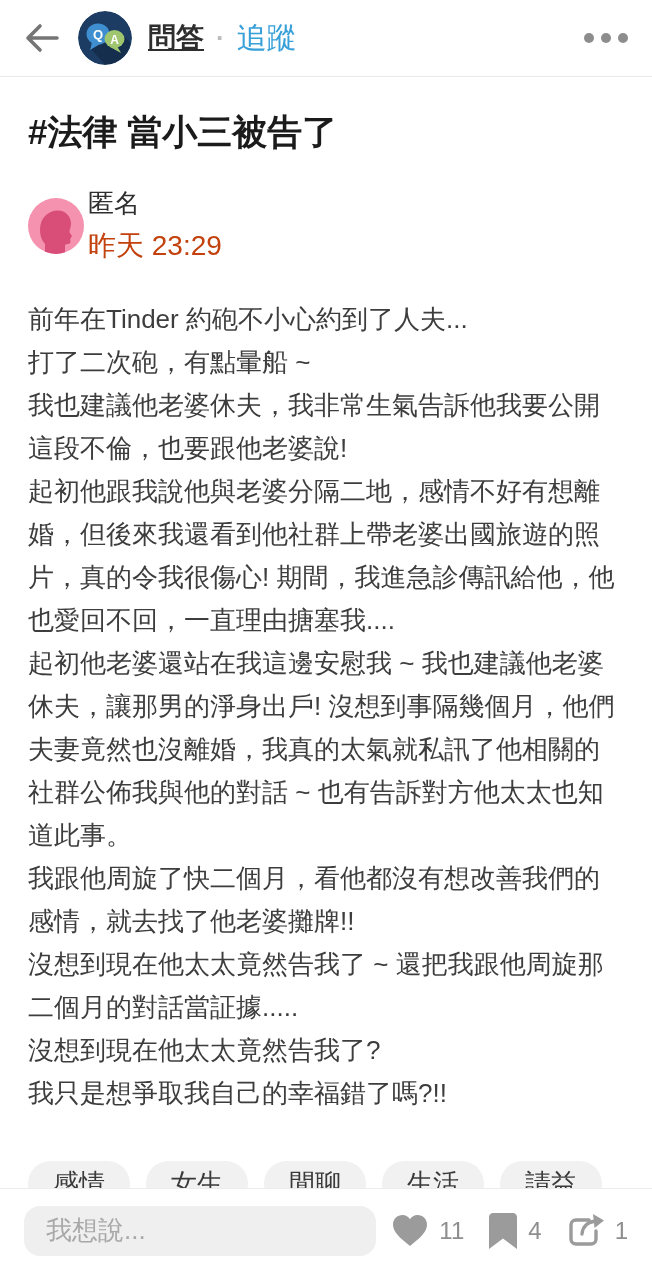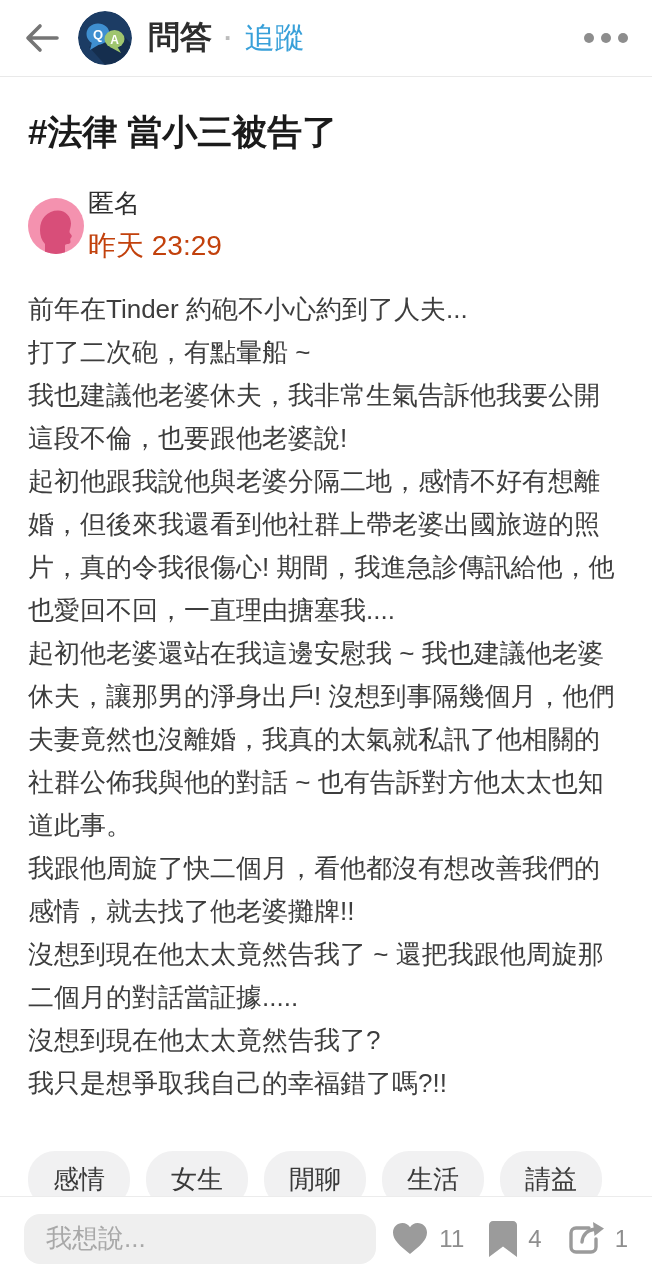--- a/index.html
+++ b/index.html
@@ -4,44 +4,44 @@
 <style>
   * { box-sizing: border-box; }
   html,body { margin:0; padding:0; background:#fff; }
   body { font-family:"Liberation Sans","DejaVu Sans",sans-serif; }
   .page { width:652px; height:1280px; position:relative; background:#fff; overflow:hidden; margin:0 auto; }
 
   
   .topbar { height:76px; display:flex; align-items:center; padding:0 22px 0 24px; }
   .back-btn { width:36px; height:32px; display:flex; align-items:center; justify-content:center; cursor:pointer; }
   .board-logo { width:54px; height:54px; margin-left:18px; border-radius:50%; flex:0 0 auto; }
-  .board-name { font-size:32px; color:#2e2e2e; font-weight:600; margin-left:16px; }
+  .board-name { font-size:28px; color:#2e2e2e; font-weight:600; margin-left:16px;text-decoration:underline; }
   .sep-dot { color:#bcbcbc; margin:0 12px; font-size:26px; font-weight:700; }
   .follow-link { color:#38a0d9; font-size:30px; font-weight:500; cursor:pointer; }
   .more-btn { margin-left:auto; display:flex; gap:7px; padding:8px 2px; cursor:pointer; }
   .more-btn i { width:10px; height:10px; border-radius:50%; background:#8d8d8d; display:block; }
   .topbar-divider { height:1px; background:#e9e9e9; }
 
   
   .content { padding:0 28px; }
   .post-title { font-size:35px; font-weight:700; color:#1b1b1b; margin:32px 0 0; }
   .author-row { display:flex; align-items:center; margin-top:30px; }
   .avatar { width:56px; height:56px; flex:0 0 auto; }
   .author-meta { margin-left:4px; }
   .author-name { font-size:26px; color:#2e2e2e; }
   .post-time { font-size:28px; color:#c2410c; margin-top:6px; }
 
-  .body-text { margin-top:23px; font-size:26px; line-height:43px; color:#3d3d3d; }
+  .body-text { margin-top:33px; font-size:26px; line-height:43px; color:#3d3d3d; }
   .body-text p { margin:0; }
 
   .tags-row { display:flex; gap:16px; margin-top:46px; flex-wrap:wrap; }
-  .tag-pill { background:#f1f1f2; border-radius:27px; padding:11px 25px; font-size:26px; color:#3a3a3a; cursor:pointer; white-space:nowrap; }
+  .tag-pill { background:#f1f1f2; border-radius:27px; padding:5px 25px; font-size:26px; color:#3a3a3a; cursor:pointer; white-space:nowrap; }
 
   
-  .bottombar { position:absolute; left:0; right:0; bottom:0; height:84px; background:#fff;
+  .bottombar { position:absolute; left:0; right:0; bottom:8px; height:84px; background:#fff;
                border-top:1px solid #ececec; display:flex; align-items:center; padding:0 24px; }
   .composer-input { width:352px; height:50px; background:#efefef; border:none; border-radius:16px;
                     font-size:26px; padding:0 22px; color:#444; outline:none;
                     font-family:"Liberation Sans","DejaVu Sans",sans-serif; }
   .composer-input::placeholder { color:#a8a8a8; }
   .actions { margin-left:auto; display:flex; align-items:center; gap:25px; }
   .action-group { display:flex; align-items:center; gap:11px; cursor:pointer; }
   .action-count { font-size:24px; color:#8e8e8e; }
 </style>
 </head>

